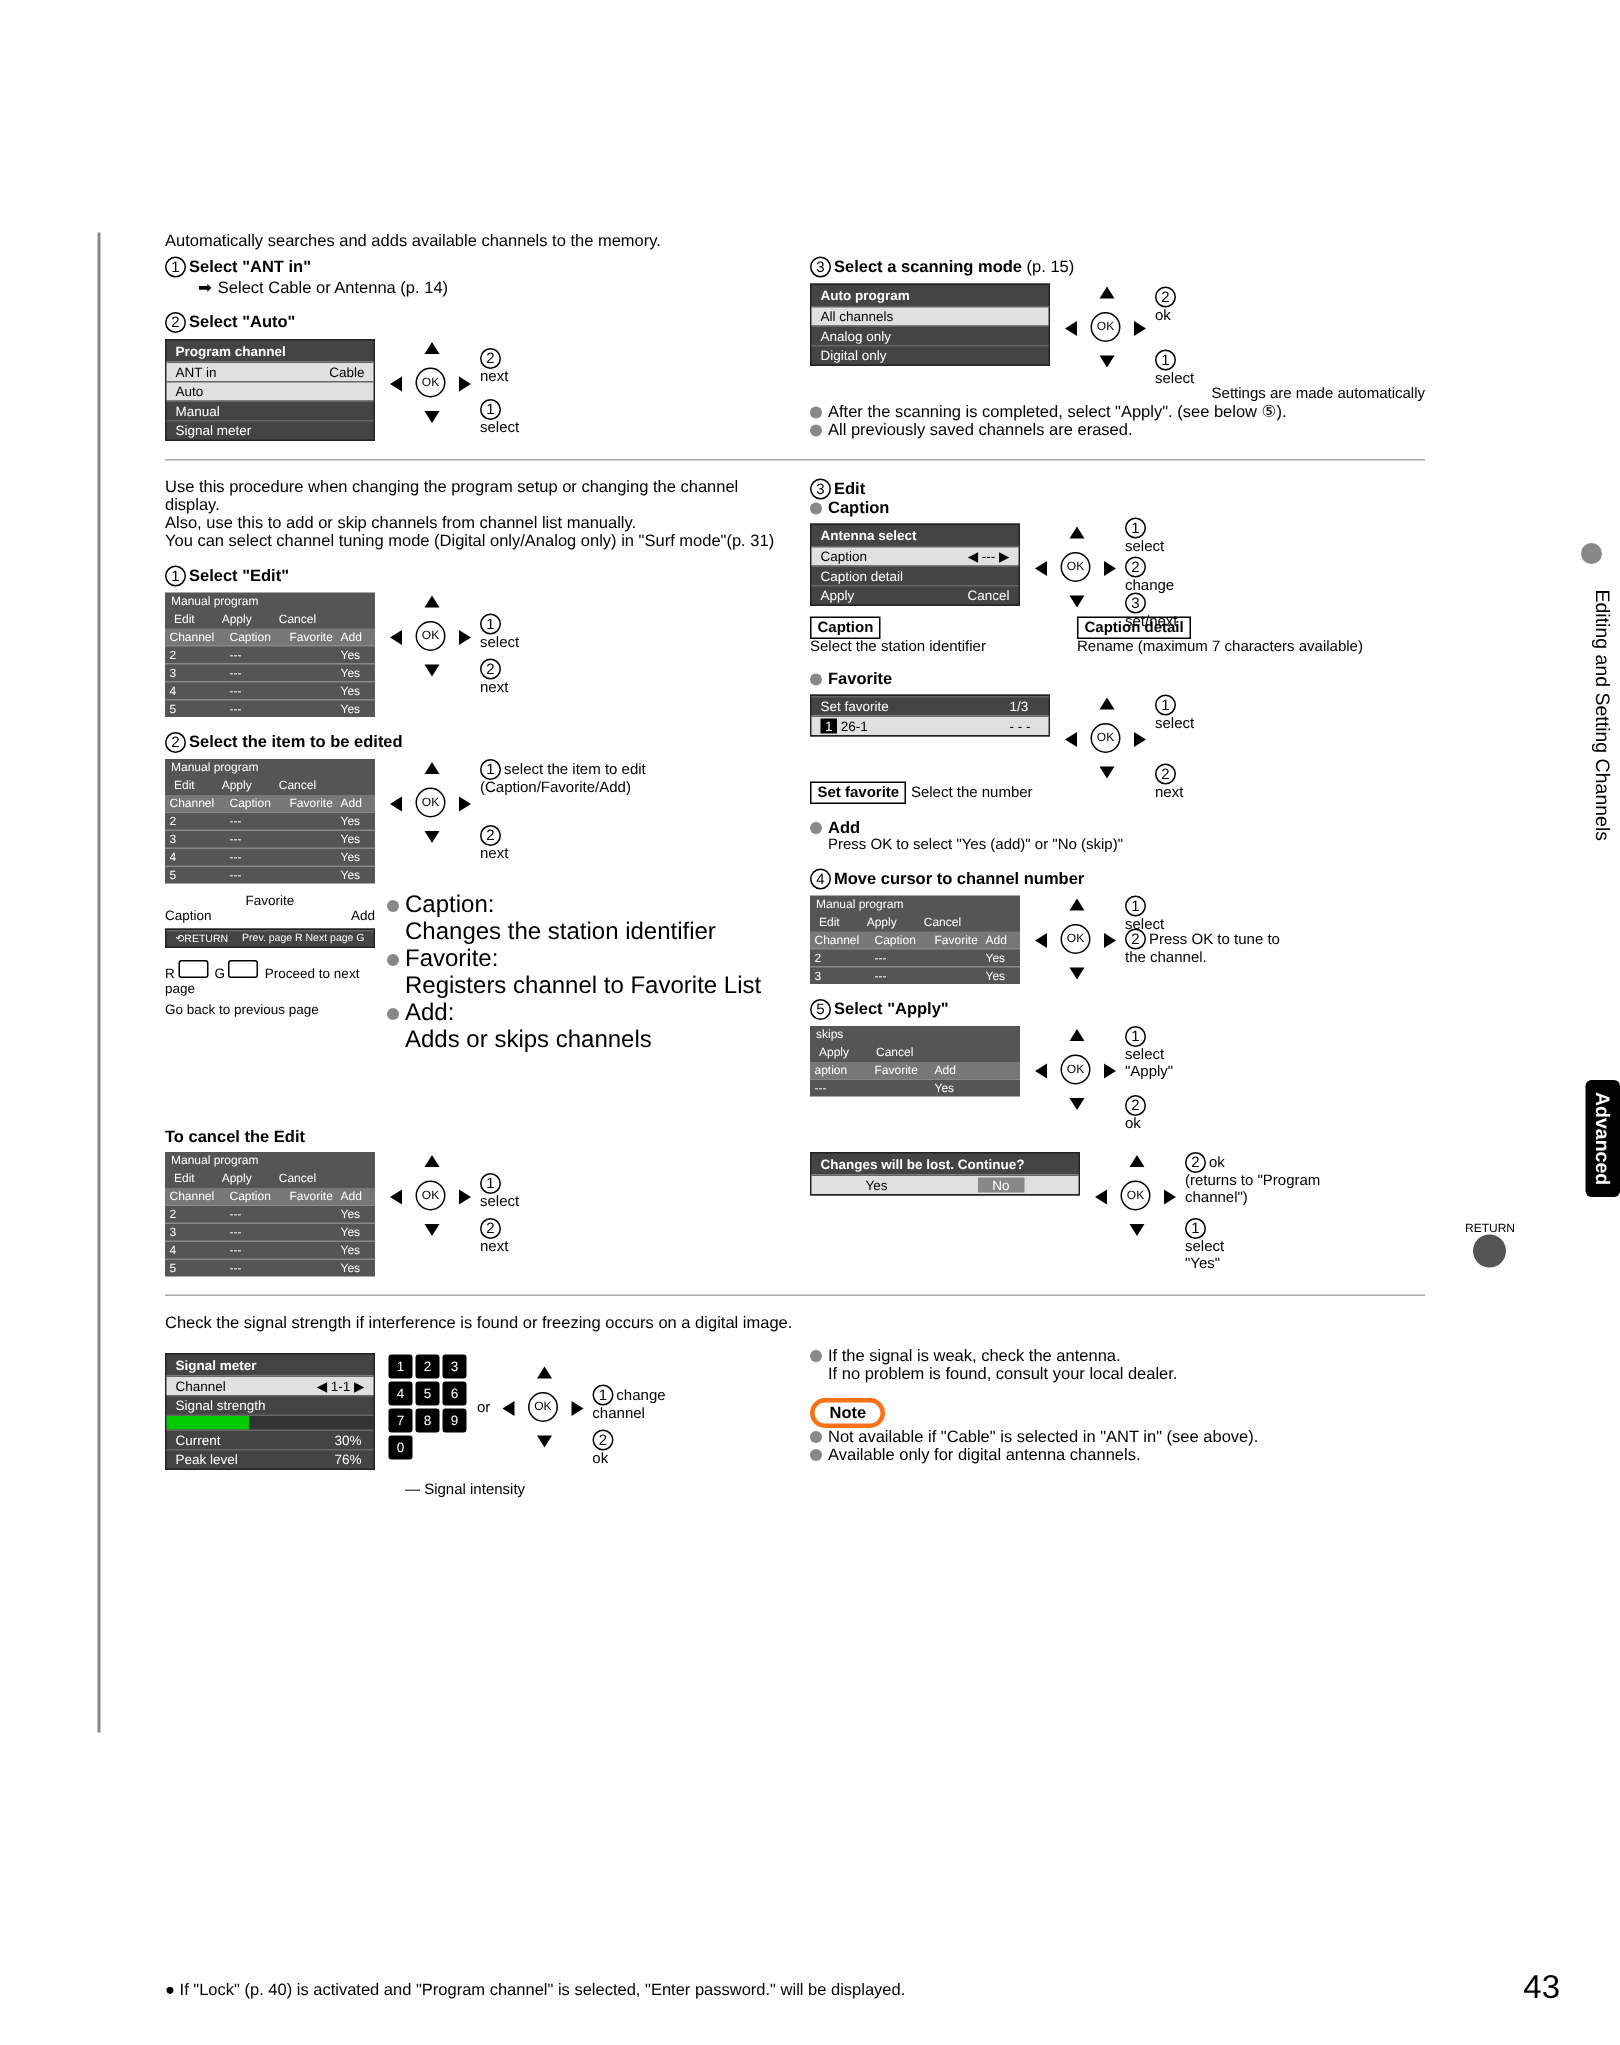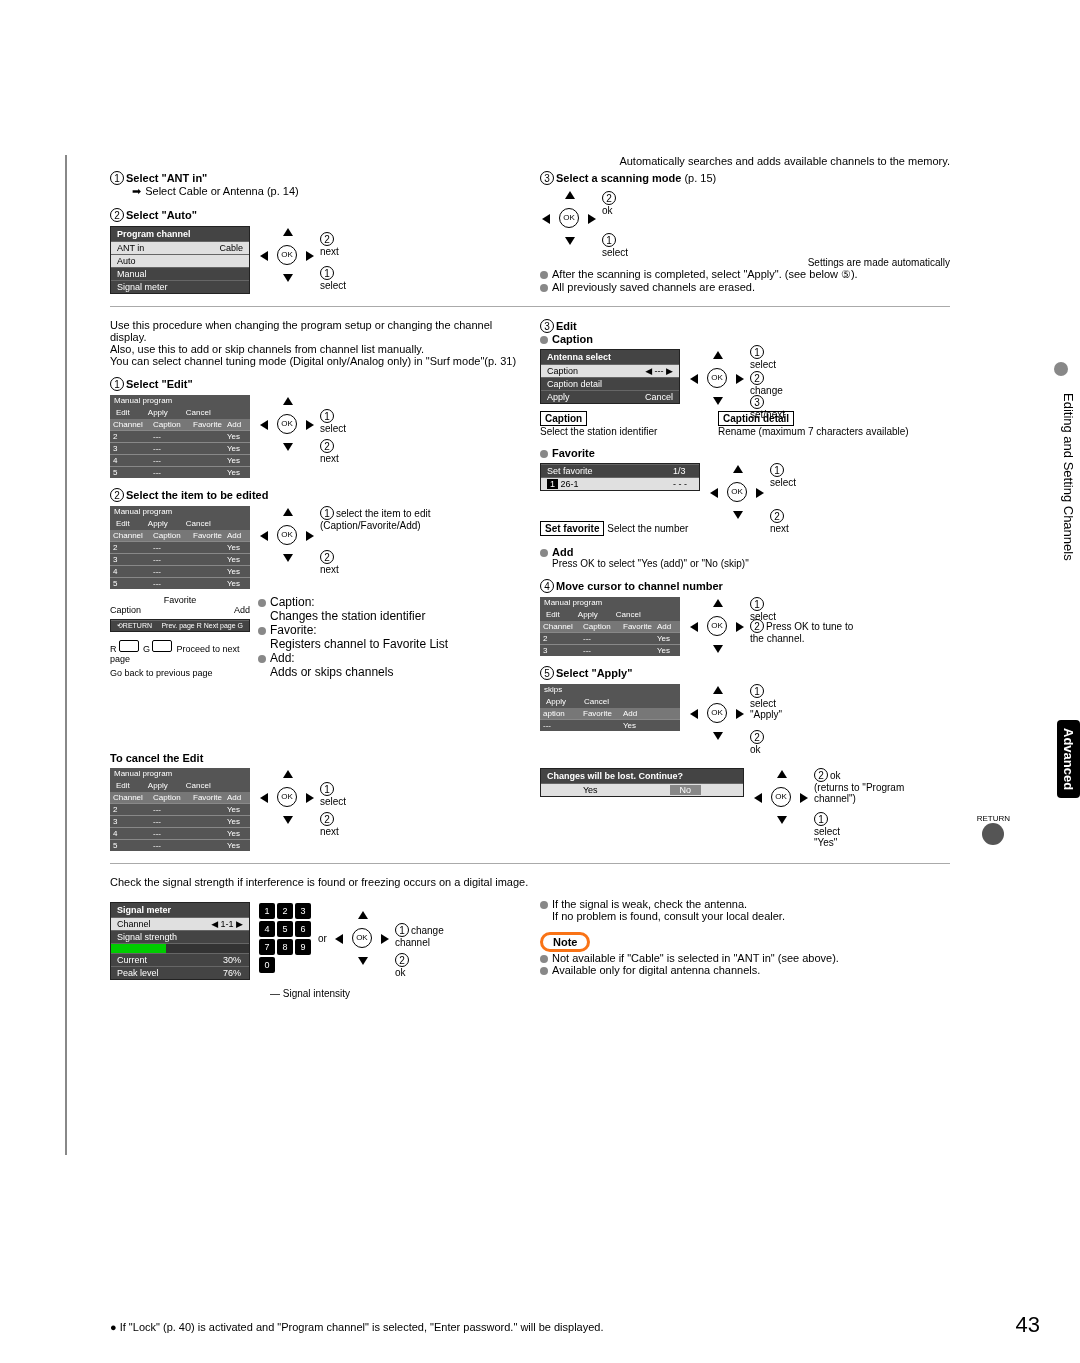--- a/index.html
+++ b/index.html
@@ -4,21 +4,21 @@
 <style>
   * { box-sizing: border-box; margin: 0; padding: 0; }
   body { font-family: Arial, Helvetica, sans-serif; font-size: 11px; color: #000; width: 1080px; height: 1363px; position: relative; background: #fff; }
   .page { position: absolute; left: 110px; top: 155px; width: 840px; }
   .vertical-line-left { position: absolute; left: 65px; top: 155px; width: 2px; height: 1000px; background: #888; }
   .side-tab { position: absolute; right: 0; writing-mode: vertical-rl; padding: 8px 4px; font-size: 13px; }
   .side-tab-1 { top: 385px; }
   .side-tab-2 { top: 720px; background: #000; color: #fff; font-weight: bold; border-radius: 4px; }
   .side-dot { position: absolute; right: 12px; top: 362px; width: 14px; height: 14px; background: #888; border-radius: 50%; }
   .page-num { position: absolute; right: 40px; bottom: 25px; font-size: 22px; }
-  .intro { margin-bottom: 4px; text-align: right; }
+  .intro { margin-bottom: 4px; }
   .two-col { display: flex; gap: 20px; }
   .col { flex: 1; }
   .circ { display:inline-block; width:14px; height:14px; border:1px solid #000; border-radius:50%; text-align:center; line-height:13px; font-size:10px; margin-right:2px; }
   .bold { font-weight: bold; }
   .arrow-r { display:inline-block; margin-right:4px; }
   .menu-box { background:#444; color:#fff; border:1px solid #222; font-size:9px; display:inline-block; }
   .menu-title { padding:2px 6px; font-weight:bold; }
   .menu-row { padding:1px 6px; border-top:1px solid #666; display:flex; justify-content:space-between; }
   .menu-row span:last-child { min-width:20px; }
   .menu-light { background:#e0e0e0; color:#000; }
@@ -99,20 +99,35 @@
           </div>
           <div class="ann" style="position:absolute;left:62px;top:6px"><span class="circ">2</span><span>next</span></div>
           <div class="ann" style="position:absolute;left:62px;top:40px"><span class="circ">1</span><span>select</span></div>
         </div>
       </div>
     </div>
 
     <div class="col">
       <div><span class="circ">3</span><span class="bold">Select a scanning mode</span> <span>(p. 15)</span></div>
       <div class="row-block">
+        <div class="menu-box" style="width:160px">
+          <div class="menu-title">Auto program</div>
+          <div class="menu-row menu-light">
+              <span>All channels</span>
+              <span></span>
+            </div>
+          <div class="menu-row">
+              <span>Analog only</span>
+              <span></span>
+            </div>
+          <div class="menu-row">
+              <span>Digital only</span>
+              <span></span>
+            </div>
+        </div>
         <div style="position:relative">
           <div class="ok-pad">
             <div class="ok">OK</div>
             <div class="tri tri-up"></div>
             <div class="tri tri-dn"></div>
             <div class="tri tri-lf"></div>
             <div class="tri tri-rt"></div>
           </div>
           <div class="ann" style="position:absolute;left:62px;top:2px"><span class="circ">2</span><span>ok</span></div>
           <div class="ann" style="position:absolute;left:62px;top:44px"><span class="circ">1</span><span>select</span></div>
@@ -249,21 +264,21 @@
             <div class="menu-row" style="font-size:7px">
                 <span>⟲RETURN</span>
                 <span><span>Prev. page</span> R <span>Next page</span> G</span>
               </div>
           </div>
           <div style="margin-top:8px;font-size:9px">
             <div><span>R</span><span class="btn-rg"></span> <span>G</span><span class="btn-rg"></span> <span>Proceed to next page</span></div>
             <div style="margin-top:4px">Go back to previous page</div>
           </div>
         </div>
-        <div style="font-size:12px">
+        <div style="font-size:16px">
           <div><span class="bullet"></span><span>Caption:</span><br><span style="margin-left:12px">Changes the station identifier</span></div>
           <div><span class="bullet"></span><span>Favorite:</span><br><span style="margin-left:12px">Registers channel to Favorite List</span></div>
           <div><span class="bullet"></span><span>Add:</span><br><span style="margin-left:12px">Adds or skips channels</span></div>
         </div>
       </div>
     </div>
 
     <div class="col" style="position:relative">
       <div><span class="circ">3</span><span class="bold">Edit</span></div>
       <div><span class="bullet"></span><span class="bold">Caption</span></div>
@@ -463,21 +478,21 @@
           <div class="tri tri-up"></div>
           <div class="tri tri-dn"></div>
           <div class="tri tri-lf"></div>
           <div class="tri tri-rt"></div>
         </div>
         <div class="ann" style="position:absolute;left:62px;top:14px"><span class="circ">1</span><span>select</span></div>
         <div class="ann" style="position:absolute;left:62px;top:44px"><span class="circ">2</span><span>next</span></div>
       </div>
     </div>
     <div class="col row-block">
-      <div class="menu-box" style="width:204px">
+      <div class="menu-box" style="width:180px">
         <div class="menu-title">Changes will be lost. Continue?</div>
         <div class="menu-row menu-light" style="justify-content:space-around">
             <span>Yes</span>
             <span style="background:#888;color:#fff;padding:0 10px">No</span>
           </div>
       </div>
       <div style="position:relative">
         <div class="ok-pad">
           <div class="ok">OK</div>
           <div class="tri tri-up"></div>

